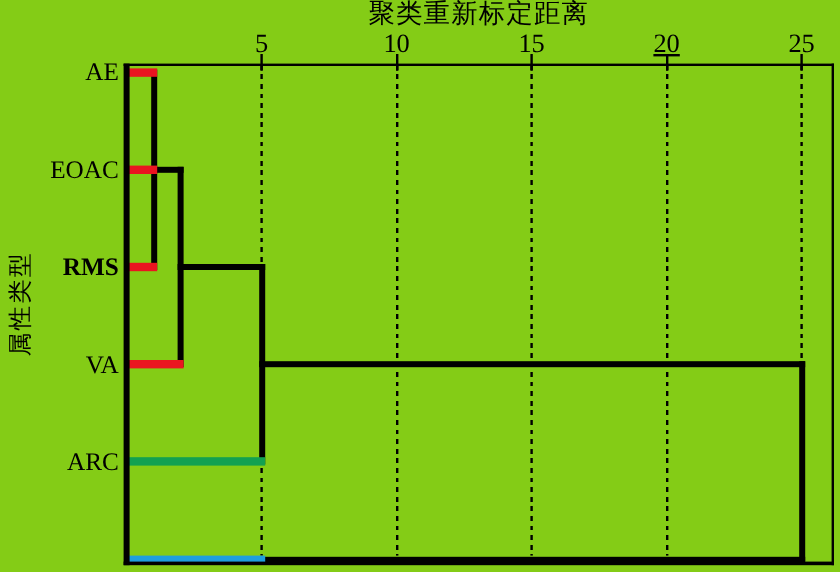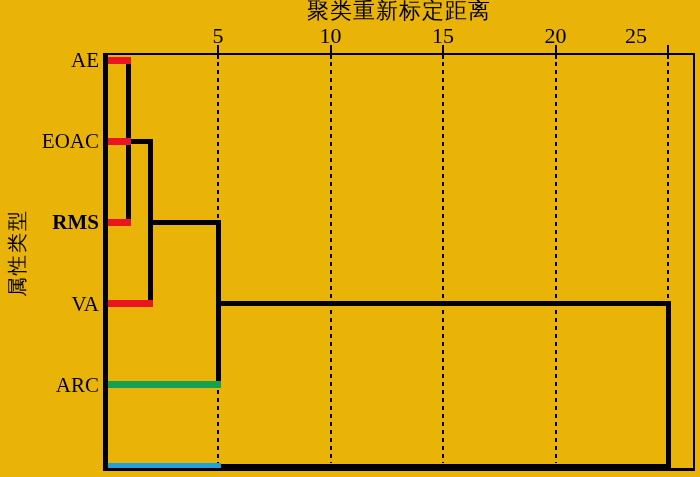--- a/index.html
+++ b/index.html
@@ -1,19 +1,19 @@
 <!DOCTYPE html>
 <html><head>
 <meta charset="utf-8">
 <style>
   html,body{margin:0;padding:0;background:#fff;}
   #stage{
     position:relative;
     width:700px;height:477px;
-    background:#eab308;
+    background:#84cc16;
     overflow:hidden;
     font-family:"Liberation Serif","DejaVu Serif",serif;
     color:#000;
   }
   #chart-title{
     position:absolute;left:103px;top:-2px;width:592px;
     text-align:center;font-size:22px;line-height:26px;
     letter-spacing:1px;
   }
   #y-axis-title{
@@ -60,21 +60,21 @@
     <div style="position: absolute; left: 103px; top: 53px; width: 592px; height: 2px; background: rgb(0, 0, 0);"></div>
     <div style="position: absolute; left: 693px; top: 53px; width: 2px; height: 418px; background: rgb(0, 0, 0);"></div>
     <div style="position: absolute; left: 103px; top: 468px; width: 592px; height: 3px; background: rgb(0, 0, 0);"></div>
     <div style="position: absolute; left: 217px; top: 45px; width: 2px; height: 14px; background: rgb(0, 0, 0);"></div>
     <div class="tick-label" style="position: absolute; left: 218px;">5</div>
     <div style="position: absolute; left: 329.5px; top: 45px; width: 2px; height: 14px; background: rgb(0, 0, 0);"></div>
     <div class="tick-label" style="position: absolute; left: 330.5px; text-align: center;">10</div>
     <div style="position: absolute; left: 442px; top: 45px; width: 2px; height: 14px; background: rgb(0, 0, 0);"></div>
     <div class="tick-label" style="position: absolute; left: 443px; text-align: right;">15</div>
     <div style="position: absolute; left: 554.5px; top: 45px; width: 2px; height: 14px; background: rgb(0, 0, 0);"></div>
-    <div class="tick-label" style="position: absolute; left: 555.5px;">20</div>
+    <div class="tick-label" style="position: absolute; left: 555.5px; text-decoration: underline;">20</div>
     <div style="position: absolute; left: 667px; top: 45px; width: 2px; height: 14px; background: rgb(0, 0, 0);"></div>
-    <div class="tick-label" style="position: absolute; left: 636px;">25</div>
+    <div class="tick-label" style="position: absolute; left: 668px;">25</div>
     <div class="leaf-label" style="position: absolute; top: 49px;">AE</div>
     <div class="leaf-label" style="position: absolute; top: 130.2px;">EOAC</div>
     <div class="leaf-label" style="position: absolute; top: 211.4px; font-weight: bold;">RMS</div>
     <div class="leaf-label" style="position: absolute; top: 373.8px;">ARC</div>
     <div class="leaf-label" style="position: absolute; top: 292.6px;">VA</div>
   </div>
 
 </body></html>

